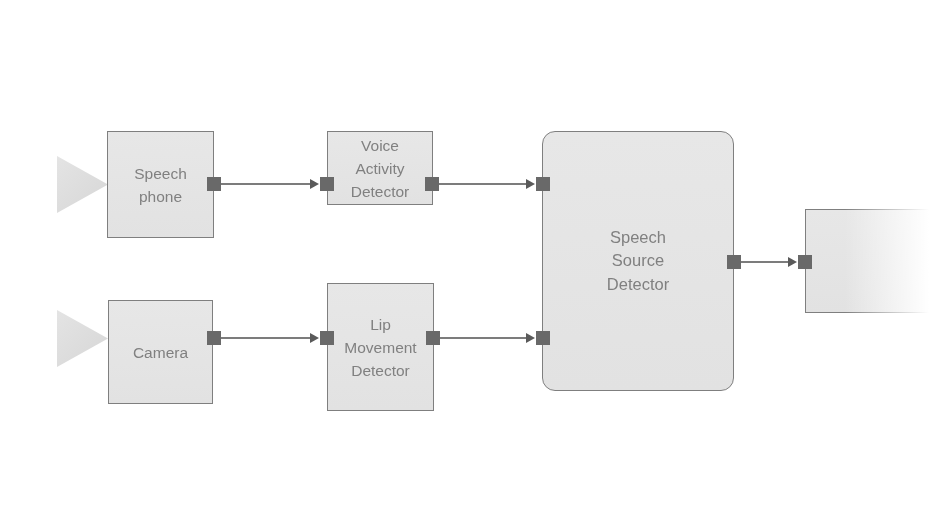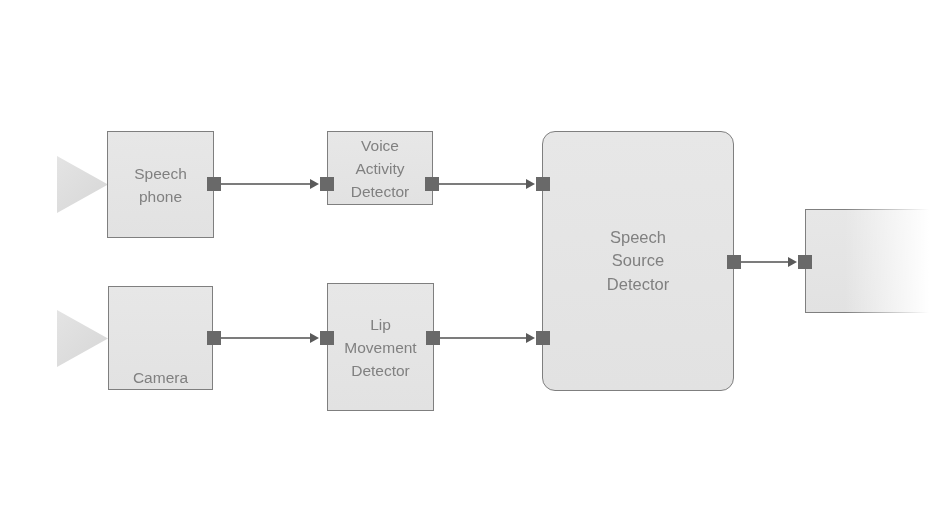--- a/index.html
+++ b/index.html
@@ -30,21 +30,21 @@
     font-size: 15.5px;
     line-height: 23px;
     white-space: pre-line;
   }
   .node-big .label {
     font-size: 16.5px;
     line-height: 23.5px;
   }
   .node-microphone { left: 107px; top: 131px; width: 107px; height: 107px; }
   .node-vad        { left: 327px; top: 131px; width: 106px; height: 74px; }
-  .node-camera     { left: 108px; top: 286px; width: 105px; height: 104px; align-items: flex-end; }
+  .node-camera     { left: 108px; top: 300px; width: 105px; height: 104px; }
   .node-lmd        { left: 327px; top: 283px; width: 107px; height: 128px; }
   .node-ssd        { left: 542px; top: 131px; width: 192px; height: 260px; border-radius: 13px; }
   .node-output     { left: 805px; top: 209px; width: 134px; height: 104px; }
   .node-output::after {
     content: "";
     position: absolute;
     left: -2px; right: -2px; top: -3px; bottom: -3px;
     background: linear-gradient(to right, rgba(255,255,255,0) 30%, rgba(255,255,255,1) 92%);
     pointer-events: none;
   }

